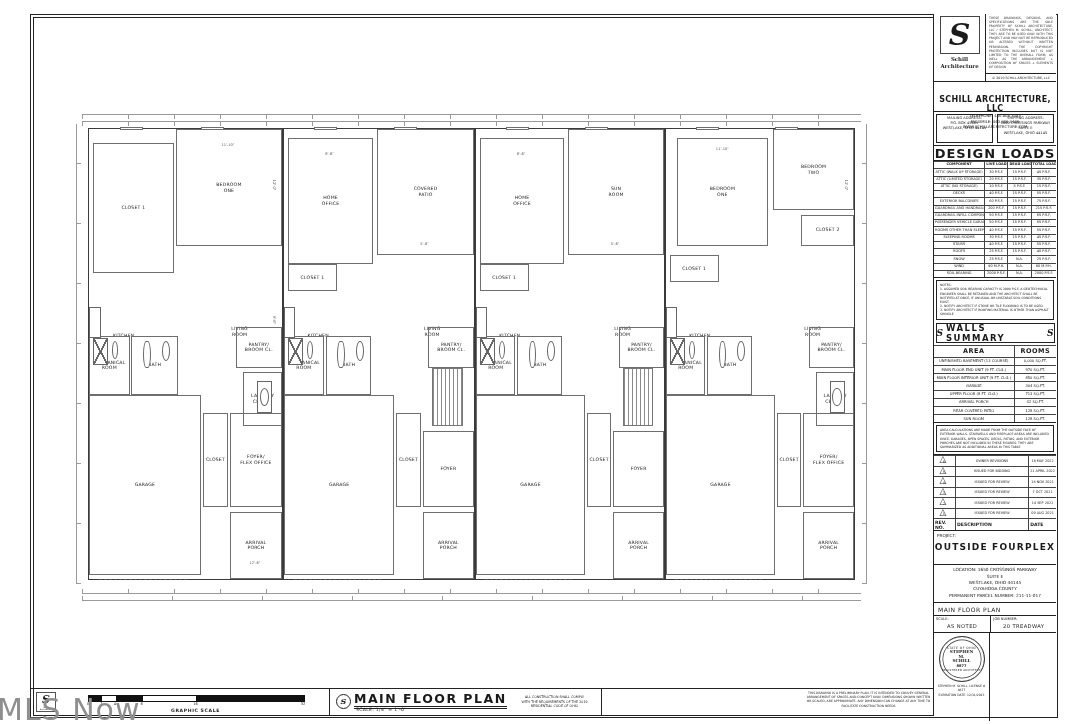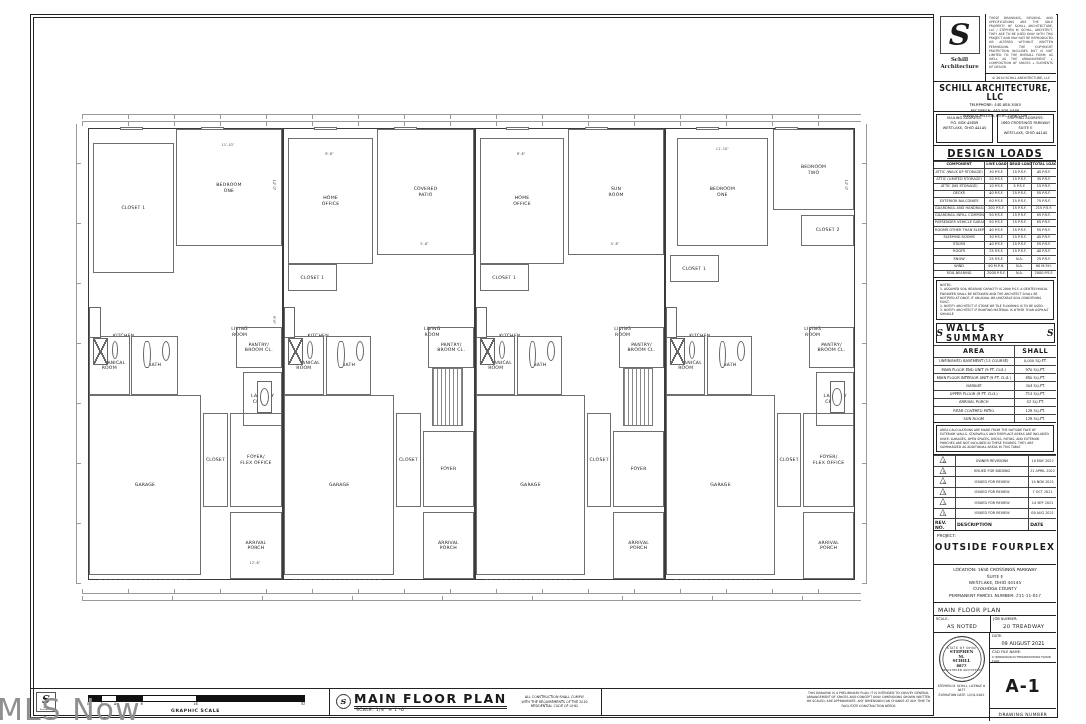--- a/index.html
+++ b/index.html
@@ -37,25 +37,25 @@
            background:#fff;display:flex;flex-direction:column;box-sizing:border-box;}
   .sb{border-bottom:.9px solid #222;box-sizing:border-box;position:relative;flex:0 0 auto;}
   .hdr{display:flex;height:68px;}
   .logo-cell{width:52px;border-right:.9px solid #222;display:flex;flex-direction:column;align-items:center;padding-top:2px;box-sizing:border-box;}
   .s-big{font-family:"DejaVu Serif","Liberation Serif",serif;font-style:italic;font-weight:700;font-size:30px;line-height:36px;border:.8px solid #444;width:38px;text-align:center;}
   .logo-cap{font-family:"DejaVu Serif",serif;font-weight:700;font-size:5.4px;text-align:center;white-space:pre-line;line-height:1.35;margin-top:1.5px;}
   .cr-cell{flex:1;display:flex;flex-direction:column;}
   .cr-note{flex:1;font-size:3.1px;line-height:1.32;padding:2px 3px;color:#333;text-align:justify;}
   .cr-line{border-top:.9px solid #222;font-size:3.2px;padding:1.5px 2px;text-align:center;}
   .firm{height:30px;text-align:center;padding-top:2px;}
-  .firm-name{font-size:8px;font-weight:700;letter-spacing:.3px;}
+  .firm-name{font-size:8px;font-weight:700;letter-spacing:.3px;margin-top:11px;}
   .firm-sub{font-size:3.8px;line-height:1.45;color:#222;}
   .addr{height:34px;display:flex;}
   .addr>div{flex:1;border:.8px solid #222;margin:2px;font-size:3.6px;line-height:1.4;text-align:center;white-space:pre-line;padding-top:1px;}
-  .dl-title{height:15px;font-size:10px;font-weight:700;text-align:center;letter-spacing:1px;line-height:15px;text-decoration:underline;}
+  .dl-title{height:15px;font-size:13px;font-weight:700;text-align:center;letter-spacing:1px;line-height:15px;}
   .grid-tbl{display:flex;flex-direction:column;}
   .dl-row{display:flex;border-top:.7px solid #444;}
   .dl-row>span{font-size:3.5px;line-height:1.05;padding:1.3px 1px;text-align:center;border-right:.7px solid #444;box-sizing:border-box;overflow:hidden;white-space:nowrap;}
   .dl-row>span:nth-child(1){width:42%;} .dl-row>span:nth-child(2){width:19%;}
   .dl-row>span:nth-child(3){width:19%;} .dl-row>span:nth-child(4){width:20%;border-right:none;}
   .dl-row.hd>span{font-weight:700;}
   .notes{font-size:3.1px;line-height:1.35;padding:2px 3px;white-space:pre-line;border:.8px solid #222;margin:2px;}
   .spacer{flex:1 1 auto;border-bottom:none;}
   .as-title{height:18px;display:flex;align-items:center;justify-content:center;gap:3px;border:1px solid #222;margin:1.5px;}
   .as-title .t{font-size:8.5px;font-weight:700;letter-spacing:1.5px;}
@@ -510,21 +510,21 @@
     <div class="sb" style="border-bottom:none;">
       <div class="as-title">
         <span class="s-sm">S</span>
         <span class="t">WALLS SUMMARY</span>
         <span class="s-sm">S</span>
       </div>
     </div>
     <div class="sb grid-tbl">
       <div class="as-row hd">
         <span>AREA</span>
-        <span>SHALL</span>
+        <span>ROOMS</span>
       </div>
       <div>
           <div class="as-row">
             <span>UNFINISHED BASEMENT (13 COURSE)</span>
             <span>0,000 SQ.FT.</span>
           </div>
           <div class="as-row">
             <span>MAIN FLOOR END UNIT (9 FT. CLG.)</span>
             <span>970 SQ.FT.</span>
           </div>
@@ -646,32 +646,20 @@
           <div class="st">STATE OF OHIO</div>
           <div class="nm" style="white-space: pre-line;">STEPHEN
 M.
 SCHILL</div>
           <div class="no">8877</div>
           <div class="sb2">REGISTERED ARCHITECT</div>
         </div>
         <div class="license" style="white-space: pre-line;">STEPHEN M. SCHILL, LICENSE # 8877
 EXPIRATION DATE: 12/31/2023</div>
       </div>
-      <div class="right-col">
-        <div class="dv" style="height:16px;">
-          <span class="k" style="position:absolute;left:2px;top:1px;font-size:3.6px;">DATE:</span>
-          <div class="v" style="font-size:5px;text-align:center;margin-top:7px;">09 AUGUST 2021</div>
-        </div>
-        <div class="dv" style="height:14px;">
-          <span class="k" style="position:absolute;left:2px;top:1px;font-size:3.6px;">CAD FILE NAME:</span>
-          <div style="font-size: 2.8px; text-align: left; margin: 6px 2px 0px; white-space: pre-line;">C:\DRAWINGS\20 TREADWAY\MAIN FLOOR PLAN</div>
-        </div>
-        <div class="dnum">A-1</div>
-        <div class="dnum-label">DRAWING NUMBER</div>
-      </div>
     </div>
   </div>
 
   <div class="footer">
     <div class="fsec f-scale">
       <div class="f-logo">
         <div class="s">S</div>
         <div class="c" style="white-space: pre-line;">Schill
 Architecture</div>
       </div>

